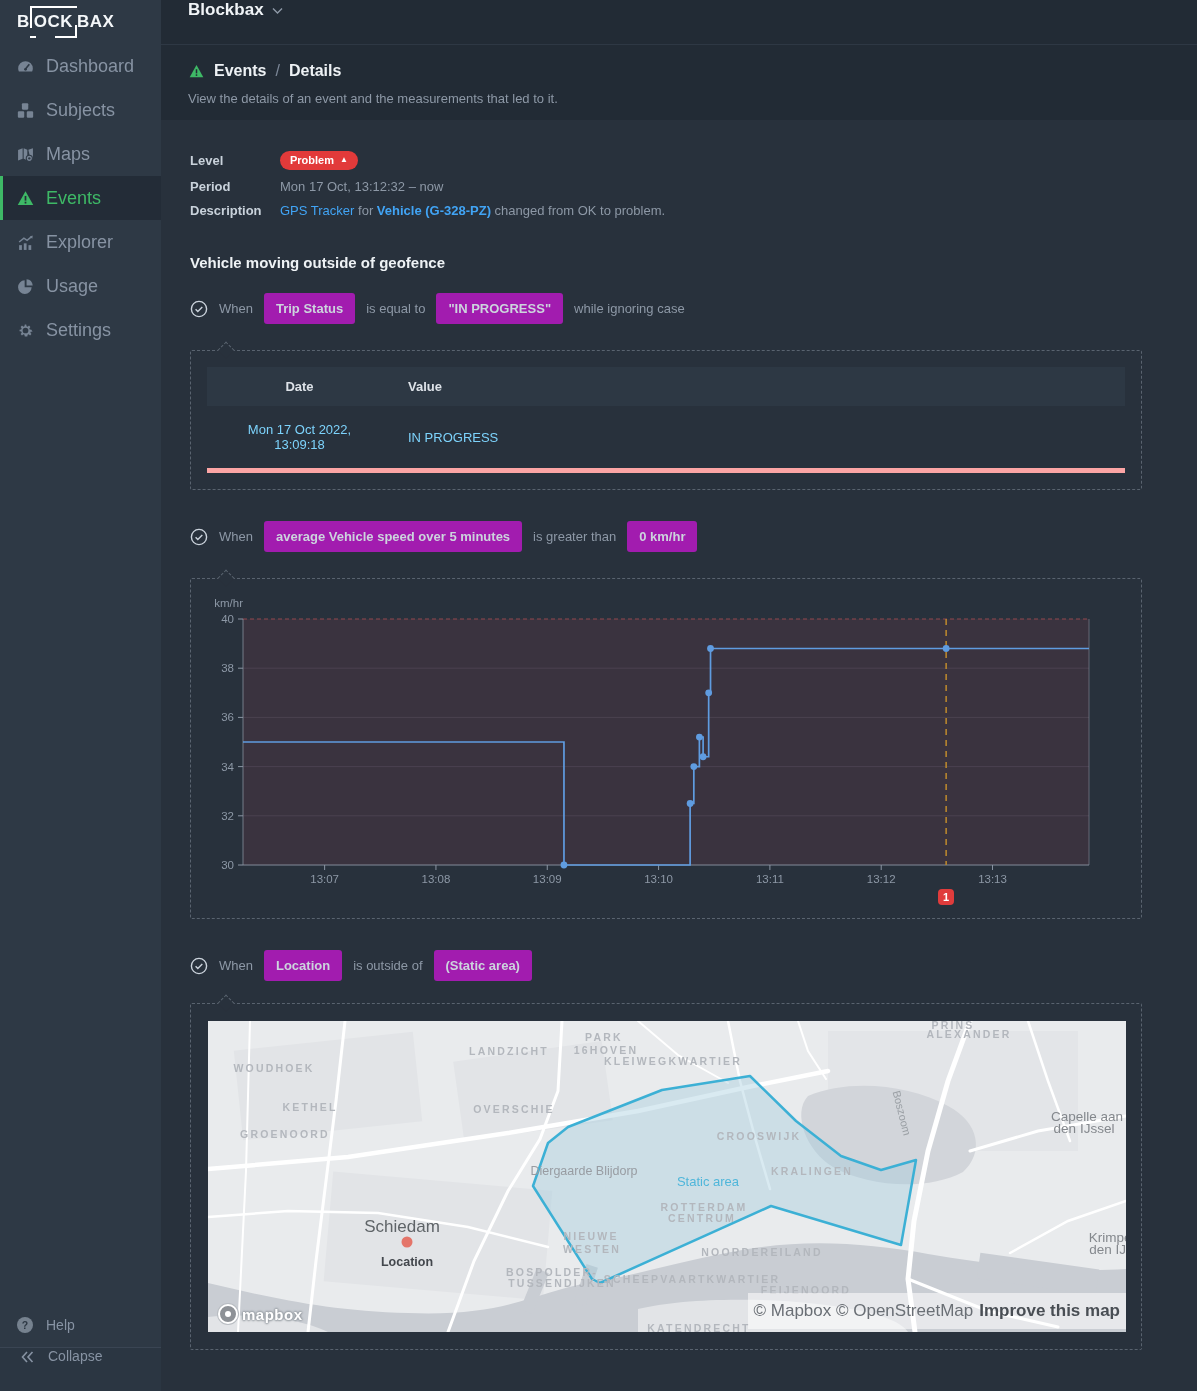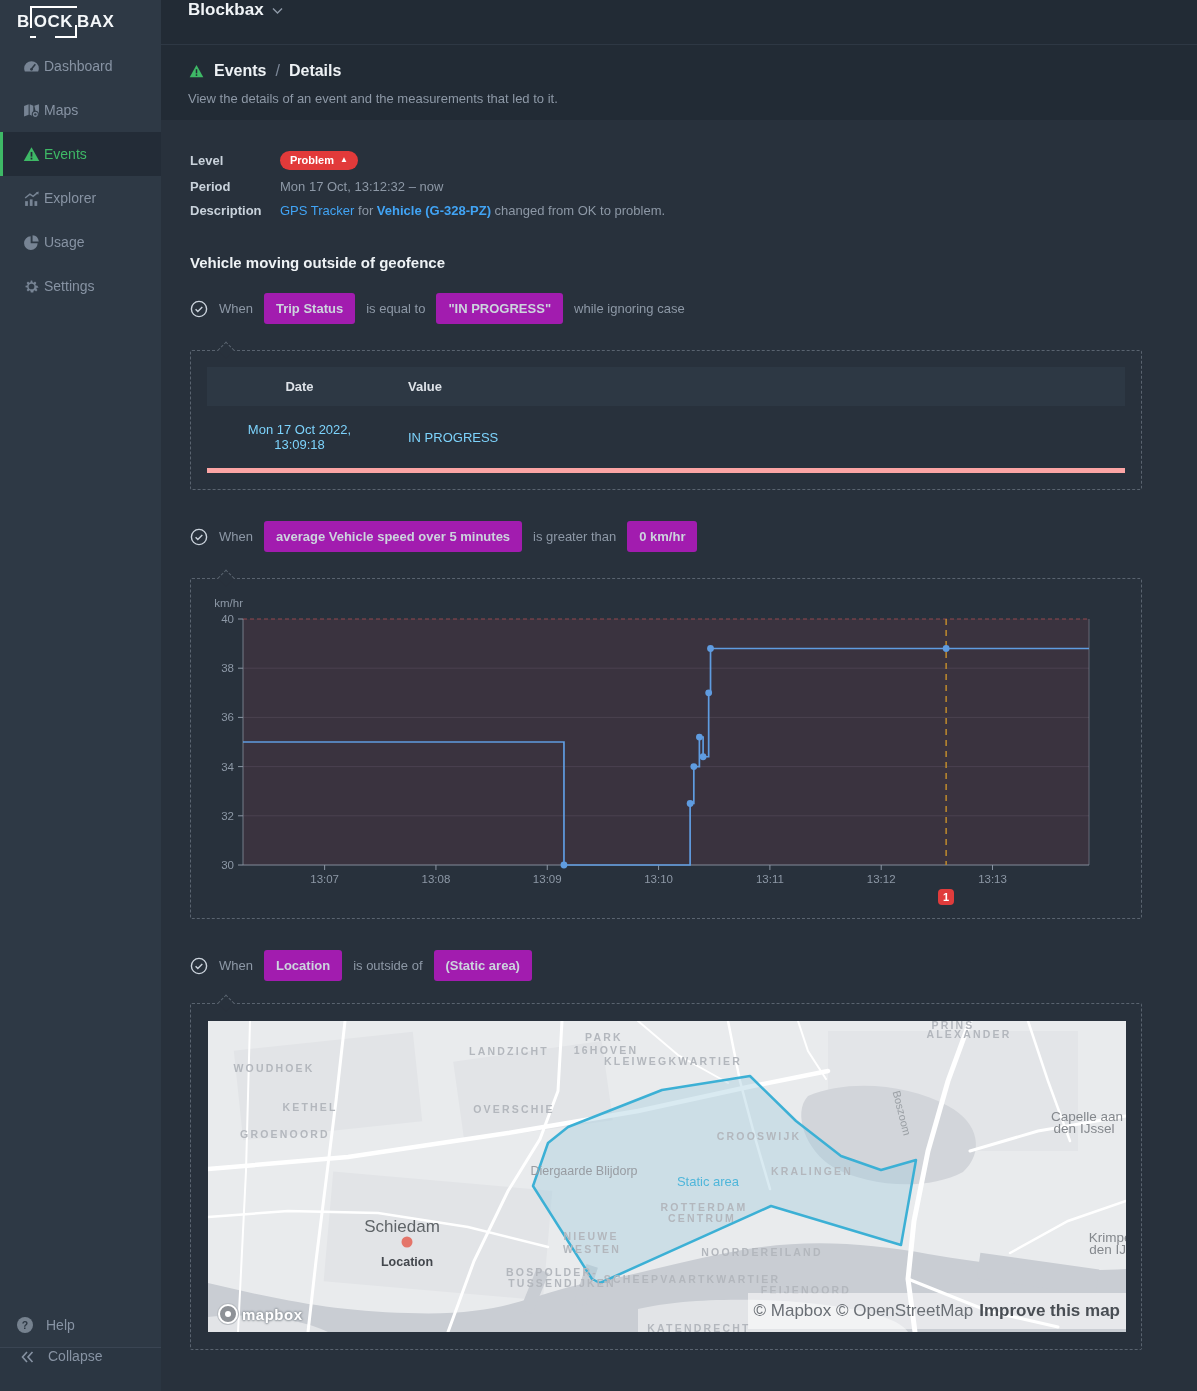--- a/index.html
+++ b/index.html
@@ -11,22 +11,22 @@
     background:#2e3945; display:flex; flex-direction:column; z-index:5; }
   .logo-row { height:44px; display:flex; align-items:center; padding-left:17px;
     color:#f4f7f9; font-size:17px; font-weight:bold; letter-spacing:.5px; }
   .logo-frame { position:relative; padding:2px 3px; margin:0 1px; }
   .logo-frame::before { content:""; position:absolute; left:-1px; top:-4px; right:-1px; height:85%;
     border-left:2px solid #fff; border-top:2px solid #fff; }
   .logo-frame::after { content:""; position:absolute; right:-1px; bottom:-4px; width:45%; height:45%;
     border-right:2px solid #fff; border-bottom:2px solid #fff; }
   .logo-frame i { position:absolute; left:-1px; bottom:-4px; width:6px; height:2px; background:#fff; }
   .nav { display:flex; flex-direction:column; }
-  .nav-item { height:44px; display:flex; align-items:center; gap:4px; padding-left:20px;
-    color:#8793a3; font-size:14px; cursor:pointer; border-left:3px solid transparent; }
+  .nav-item { height:44px; display:flex; align-items:center; gap:12px; padding-left:14px;
+    color:#8793a3; font-size:18px; cursor:pointer; border-left:3px solid transparent; }
   .nav-item svg { width:17px; height:17px; fill:#778494; flex:none; }
   .nav-item.active { background:#232c37; border-left:3px solid #3eb966; color:#3eb966; }
   .nav-item.active svg { fill:#3eb966; }
   .side-spacer { flex:1; }
   .help-row { height:44px; display:flex; align-items:center; gap:12px; padding-left:16px;
     color:#8793a3; font-size:14px; cursor:pointer; }
   .collapse-row { height:44px; display:flex; align-items:flex-start; gap:12px; padding-left:18px;
     color:#8793a3; font-size:14px; border-top:1px solid #3a4553; background:#2b3642; cursor:pointer; }
   .collapse-row svg, .help-row svg { width:18px; height:18px; }
 
@@ -116,20 +116,28 @@
     </div>
 
   <div class="nav">
     <div class="nav-item">
       <svg viewBox="0 0 16 16">
           <path d="M8 3A6.9 6.9 0 0 0 1.1 9.9c0 1 .24 1.95.67 2.8h12.46c.43-.85.67-1.8.67-2.8A6.9 6.9 0 0 0 8 3z"></path>
           <line x1="8" y1="10.4" x2="11.6" y2="5.8" stroke="#2e3945" stroke-width="1.5"></line>
           <circle cx="8" cy="10.6" r="1.3" fill="#2e3945"></circle>
         </svg>
       <span>Dashboard</span>
+    </div>
+    <div class="nav-item">
+      <svg viewBox="0 0 16 16">
+          <rect x="4.6" y="1.2" width="6" height="6" rx="1"></rect>
+          <rect x="0.8" y="8.8" width="6" height="6" rx="1"></rect>
+          <rect x="9.2" y="8.8" width="6" height="6" rx="1"></rect>
+        </svg>
+      <span>Subjects</span>
     </div>
     <div class="nav-item">
       <svg viewBox="0 0 16 16">
           <path d="M1 3.8 5.3 2.2v9.8L1 13.6z"></path>
           <path d="M6.3 2.2l3.4 1.3v9.8L6.3 12z"></path>
           <path d="M10.7 3.5 15 2.2v9.8l-2.2.8z"></path>
           <circle cx="11.6" cy="11.6" r="2.9" stroke="#2e3945" stroke-width="1"></circle>
           <circle cx="11.6" cy="11.6" r="1.1" fill="#2e3945"></circle>
         </svg>
       <span>Maps</span>

